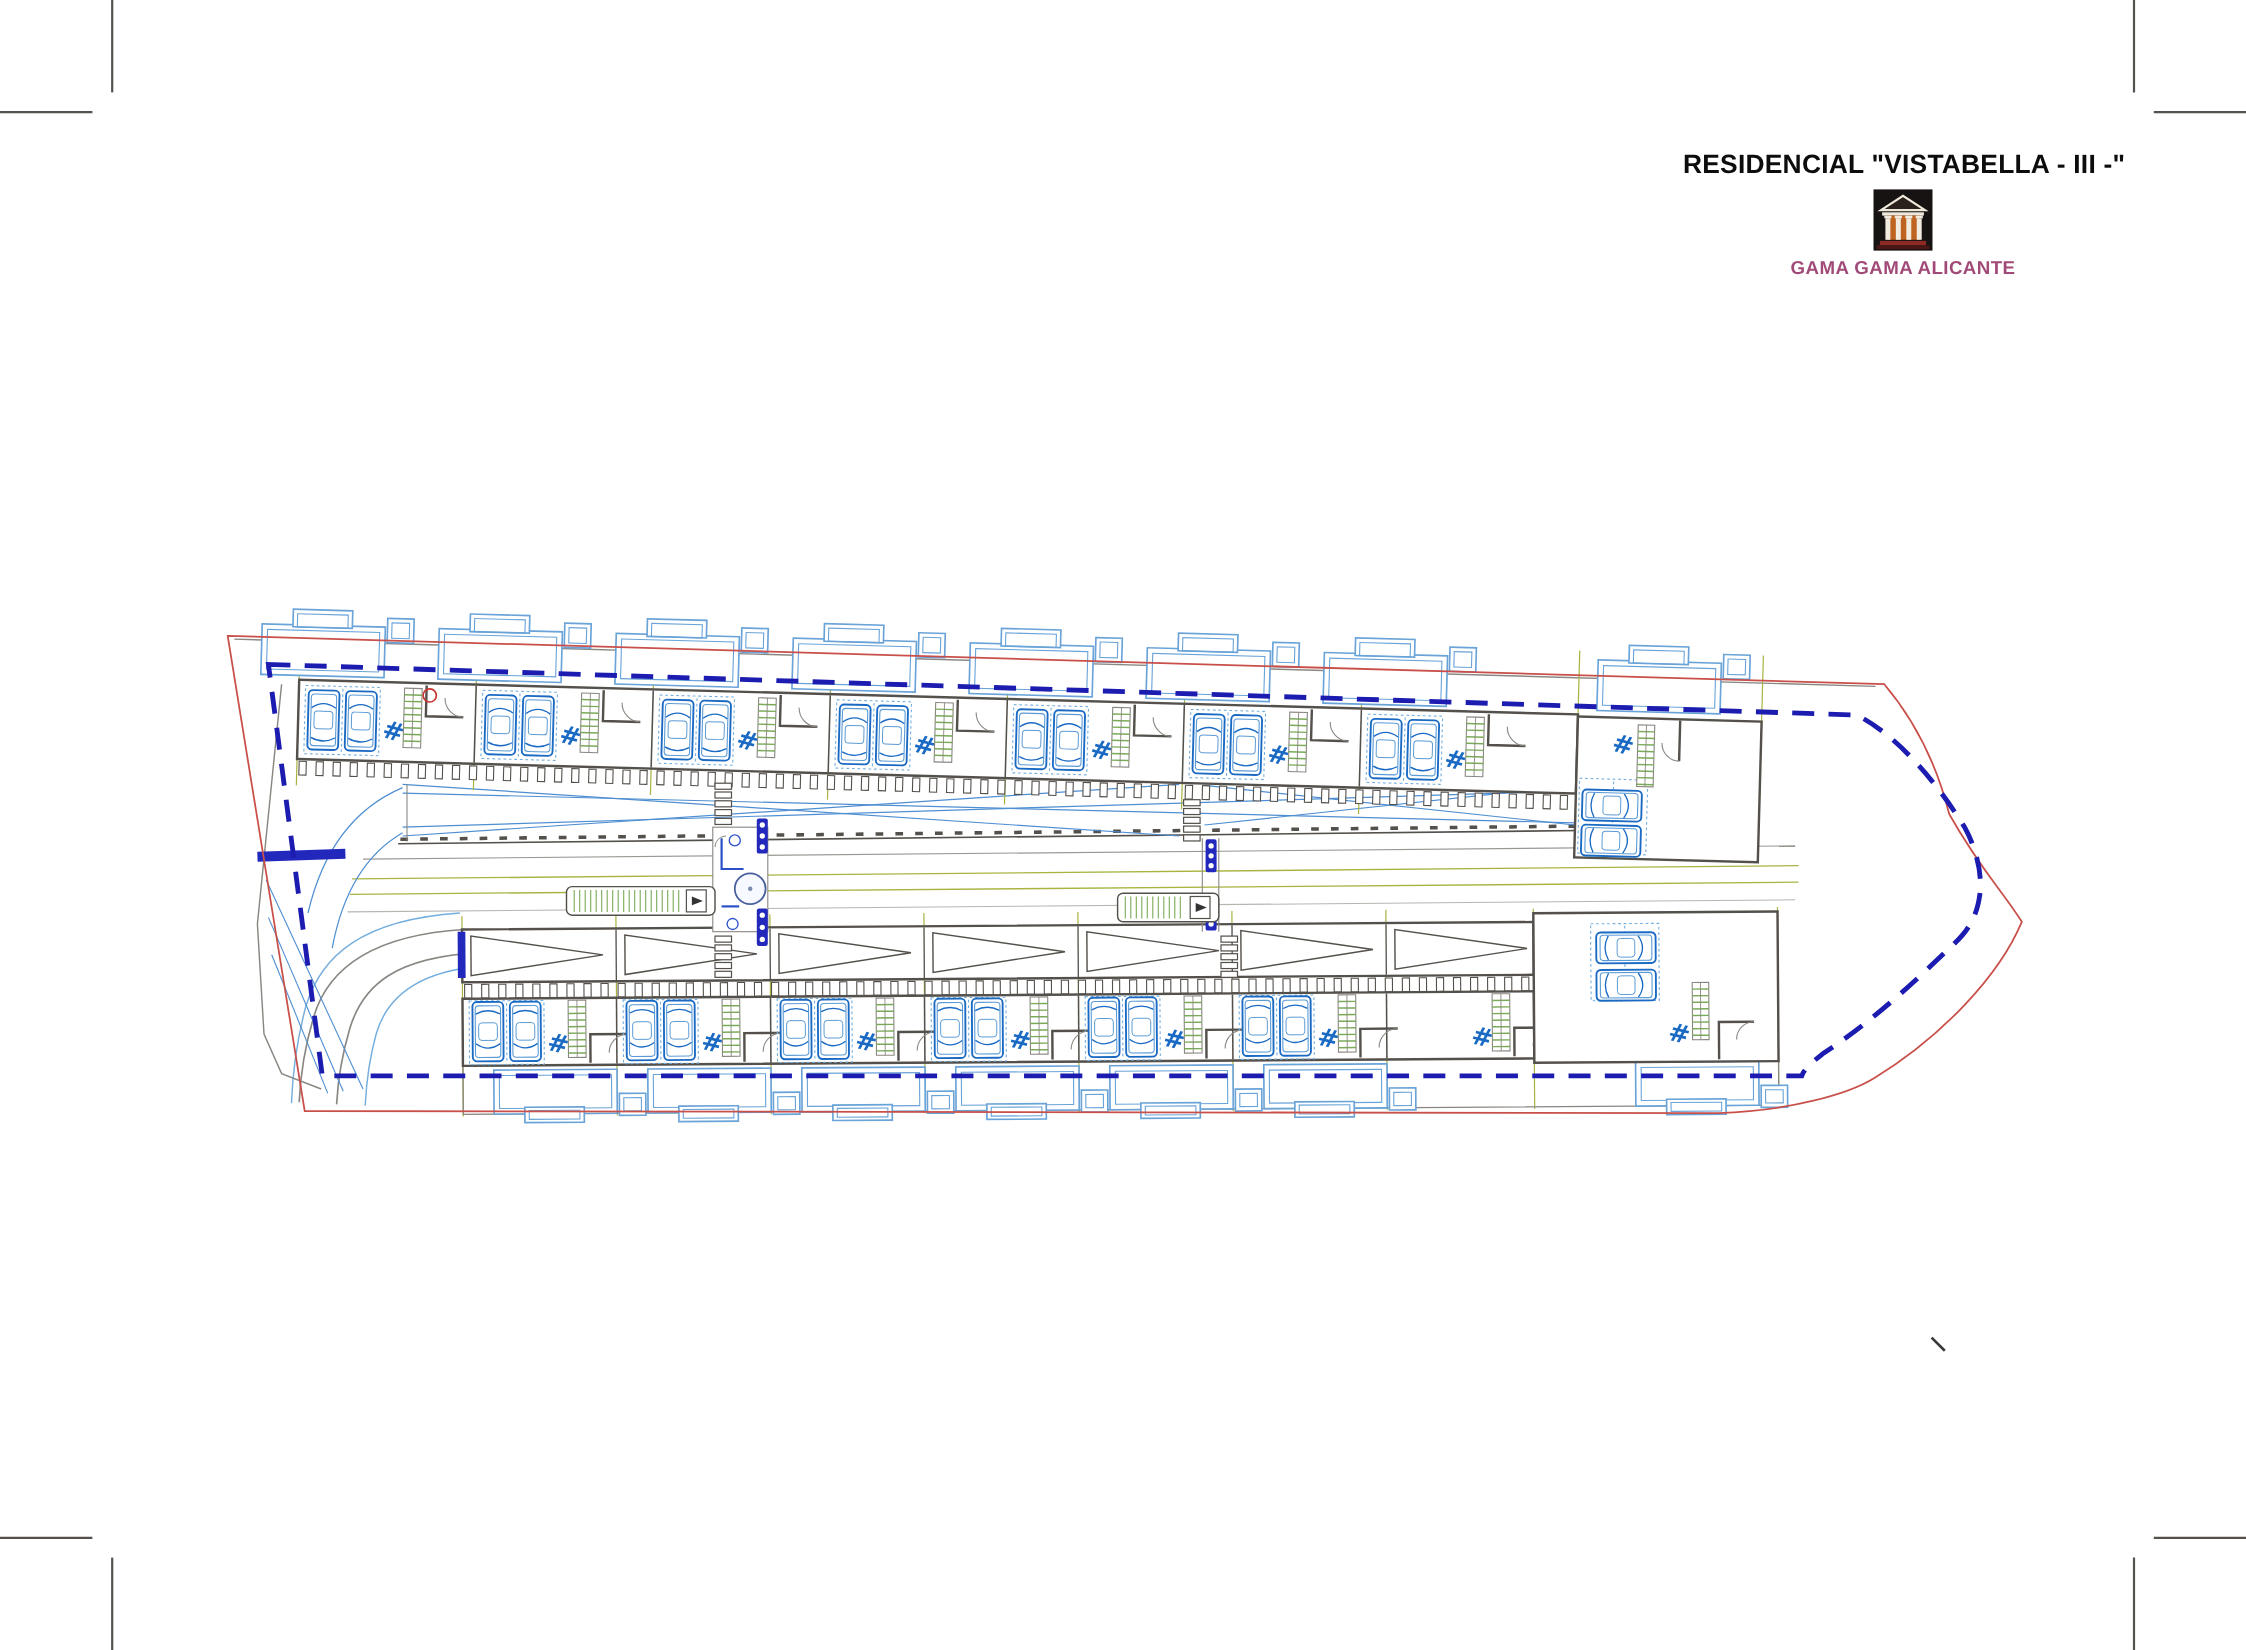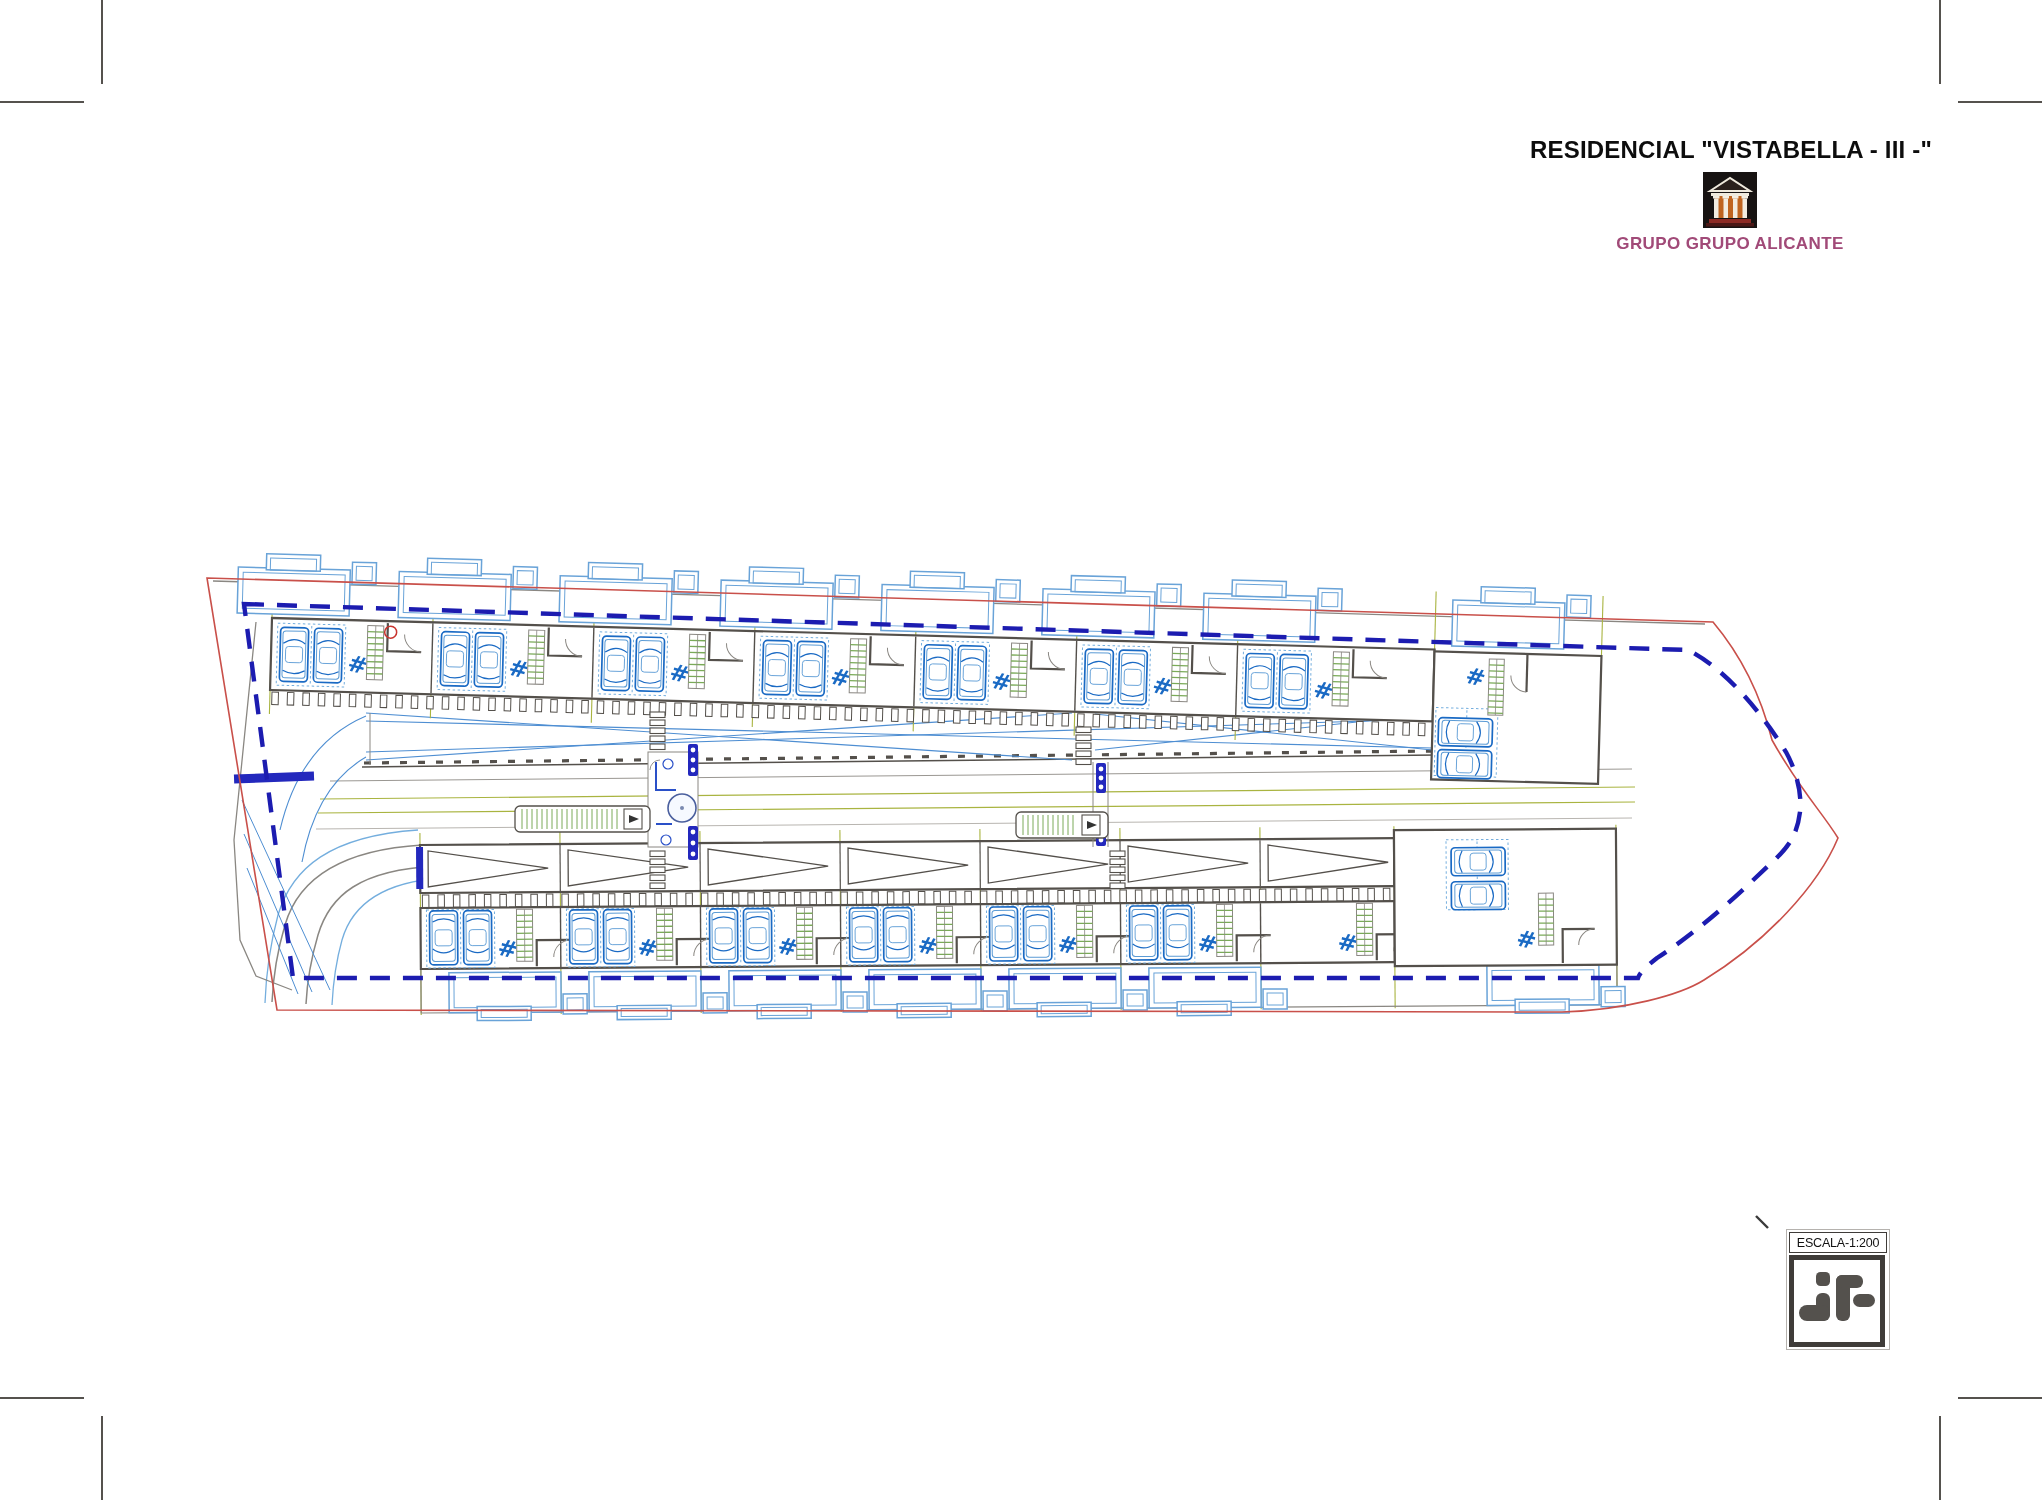--- a/index.html
+++ b/index.html
@@ -1014,33 +1014,17 @@
         <rect x="19.5" y="24" width="6.5" height="2.5" fill="#f2ece0"></rect>
           <rect x="20.5" y="26.5" width="4.5" height="19.5" fill="#f2ece0"></rect>
         <rect x="29" y="24" width="6.5" height="2.5" fill="#f2ece0"></rect>
           <rect x="30" y="26.5" width="4.5" height="19.5" fill="#f2ece0"></rect>
         <rect x="38.5" y="24" width="6.5" height="2.5" fill="#f2ece0"></rect>
           <rect x="39.5" y="26.5" width="4.5" height="19.5" fill="#f2ece0"></rect>
         <rect x="6" y="47" width="42" height="4" fill="#8c2a24"></rect>
         <rect x="3" y="51" width="48" height="3.5" fill="#4a1715"></rect>
       </svg>
     </div>
-    <div class="company">GRUPO GRUPO ALICANTE</div>
+    <div class="company">GAMA GAMA ALICANTE</div>
   </div>
 
-  <div class="scalebox">
-    <div class="scalelabel">ESCALA-1:200</div>
-    <div class="jfbox">
-      <svg width="96" height="92" viewBox="0 0 96 92">
-        <rect x="2.5" y="2.5" width="91" height="87" fill="#ffffff" stroke="#3f3c39" stroke-width="5"></rect>
-        <g fill="#54514d">
-          <rect x="27" y="17" width="14" height="14" rx="4.5"></rect>
-          <rect x="27" y="38" width="14" height="28" rx="6"></rect>
-          <rect x="10" y="50" width="31" height="16" rx="8"></rect>
-          <rect x="47" y="20" width="14" height="46" rx="6"></rect>
-          <rect x="47" y="20" width="27" height="13" rx="6"></rect>
-          <rect x="64" y="39" width="22" height="13" rx="6.5"></rect>
-        </g>
-      </svg>
-    </div>
-  </div>
 
 </div>
 
 </body></html>

